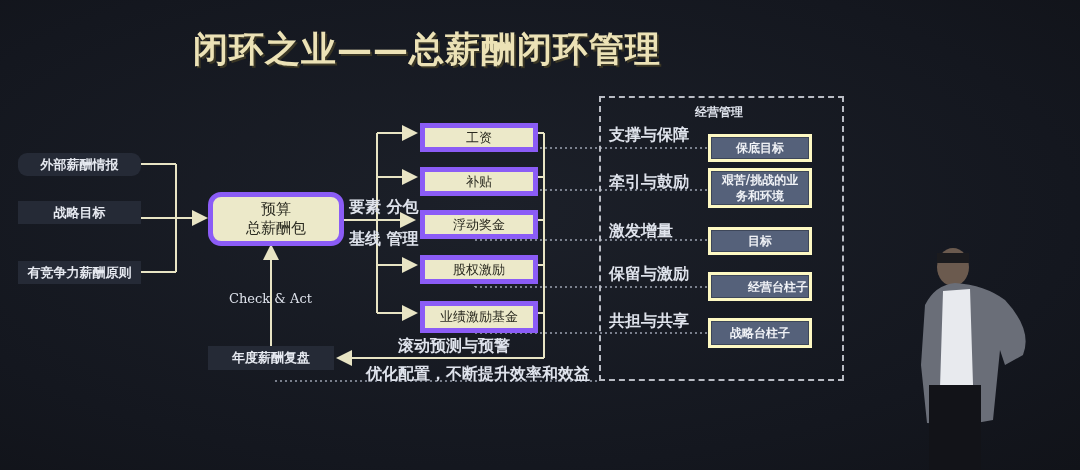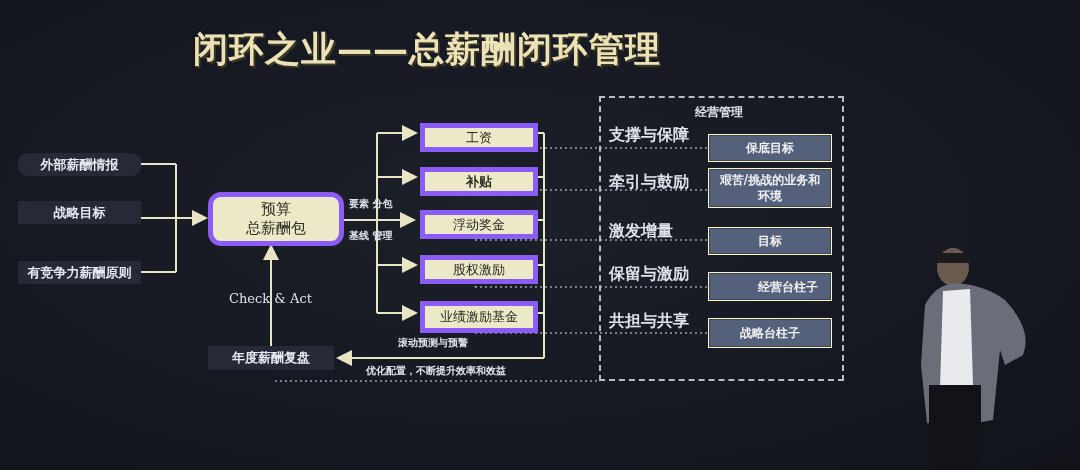--- a/index.html
+++ b/index.html
@@ -2,26 +2,26 @@
 <html><head>
 <meta charset="utf-8">
 <style>
   html,body{margin:0;padding:0;}
   body{width:1080px;height:470px;overflow:hidden;background:#161922;font-family:"DejaVu Serif","Liberation Serif",serif;position:relative;}
   .bg{position:absolute;inset:0;background:radial-gradient(ellipse at 45% 45%,#1c2029 0%,#14171f 70%,#111319 100%);}
   .title{position:absolute;left:193px;top:26px;font-size:35px;font-weight:bold;color:#ece2b6;letter-spacing:1px;text-shadow:2px 2px 0 #3a3625;white-space:nowrap;}
   .inbox{position:absolute;left:18px;width:123px;height:23px;background:#252a36;color:#e6e9f0;font-size:13px;font-weight:bold;display:flex;align-items:center;justify-content:center;}
   .cream{position:absolute;background:#ece9c9;color:#2a2a20;border:5px solid #8b5cf6;display:flex;align-items:center;justify-content:center;font-size:13px;}
   .budget{left:208px;top:192px;width:126px;height:44px;flex-direction:column;font-size:15px;line-height:19px;border-radius:13px;}
-  .label{position:absolute;color:#dfe3ec;font-size:10px;font-weight:bold;white-space:nowrap;}
+  .label{position:absolute;color:#dfe3ec;font-size:16px;font-weight:bold;white-space:nowrap;}
   .check{position:absolute;left:229px;top:291px;color:#dfe3ec;font-size:13px;font-weight:normal;font-family:"DejaVu Serif",serif;}
   .review{position:absolute;left:208px;top:346px;width:126px;height:24px;background:#252a36;color:#e6e9f0;font-size:13px;font-weight:bold;display:flex;align-items:center;justify-content:center;}
   .mgmt{position:absolute;left:599px;top:96px;width:245px;height:285px;border:2px dashed #b9bcc4;box-sizing:border-box;}
   .mgmt-title{position:absolute;left:695px;top:104px;color:#dfe3ec;font-size:12px;font-weight:bold;}
-  .bluebox{position:absolute;left:708px;width:124px;background:#55617a;border:1px solid #fef9c3;box-shadow:inset 0 0 0 1px #3d4659;color:#f0f2f6;font-size:12px;font-weight:bold;display:flex;align-items:center;justify-content:center;text-align:center;line-height:16px;box-sizing:border-box;}
+  .bluebox{position:absolute;left:708px;width:104px;background:#55617a;border:3px solid #fef9c3;box-shadow:inset 0 0 0 1px #3d4659;color:#f0f2f6;font-size:12px;font-weight:bold;display:flex;align-items:center;justify-content:center;text-align:center;line-height:16px;box-sizing:border-box;}
   .rowlabel{position:absolute;left:609px;color:#dfe3ec;font-size:16px;font-weight:bold;}
   svg.lines{position:absolute;left:0;top:0;}
   .person{position:absolute;left:915px;top:245px;width:125px;height:225px;}
 </style>
 </head>
 <body>
 
 <div class="bg"></div>
 
 <div class="title">闭环之业——总薪酬闭环管理</div>
@@ -79,21 +79,21 @@
 
 <div class="cream budget">
   <span>预算</span>
   <span>总薪酬包</span>
 </div>
 
 <div class="label" style="left:349px;top:197px;">要素 分包</div>
 <div class="label" style="left:349px;top:229px;">基线 管理</div>
 
 <div class="cream" style="left:420px;top:123px;width:108px;height:19px;">工资</div>
-<div class="cream" style="left:420px;top:167px;width:108px;height:19px;font-weight:bold;">补贴</div>
+<div class="cream" style="left:420px;top:167px;width:108px;height:19px;">补贴</div>
 <div class="cream" style="left:420px;top:210px;width:108px;height:19px;">浮动奖金</div>
 <div class="cream" style="left:420px;top:255px;width:108px;height:19px;">股权激励</div>
 <div class="cream" style="left:420px;top:301px;width:108px;height:22px;">业绩激励基金</div>
 
 <div class="check">Check &amp; Act</div>
 <div class="review">年度薪酬复盘</div>
 <div class="label" style="left:366px;top:336px;margin-left:32px;">滚动预测与预警</div>
 <div class="label" style="left:366px;top:364px;">优化配置，不断提升效率和效益</div>
 
 <div class="mgmt"></div>

